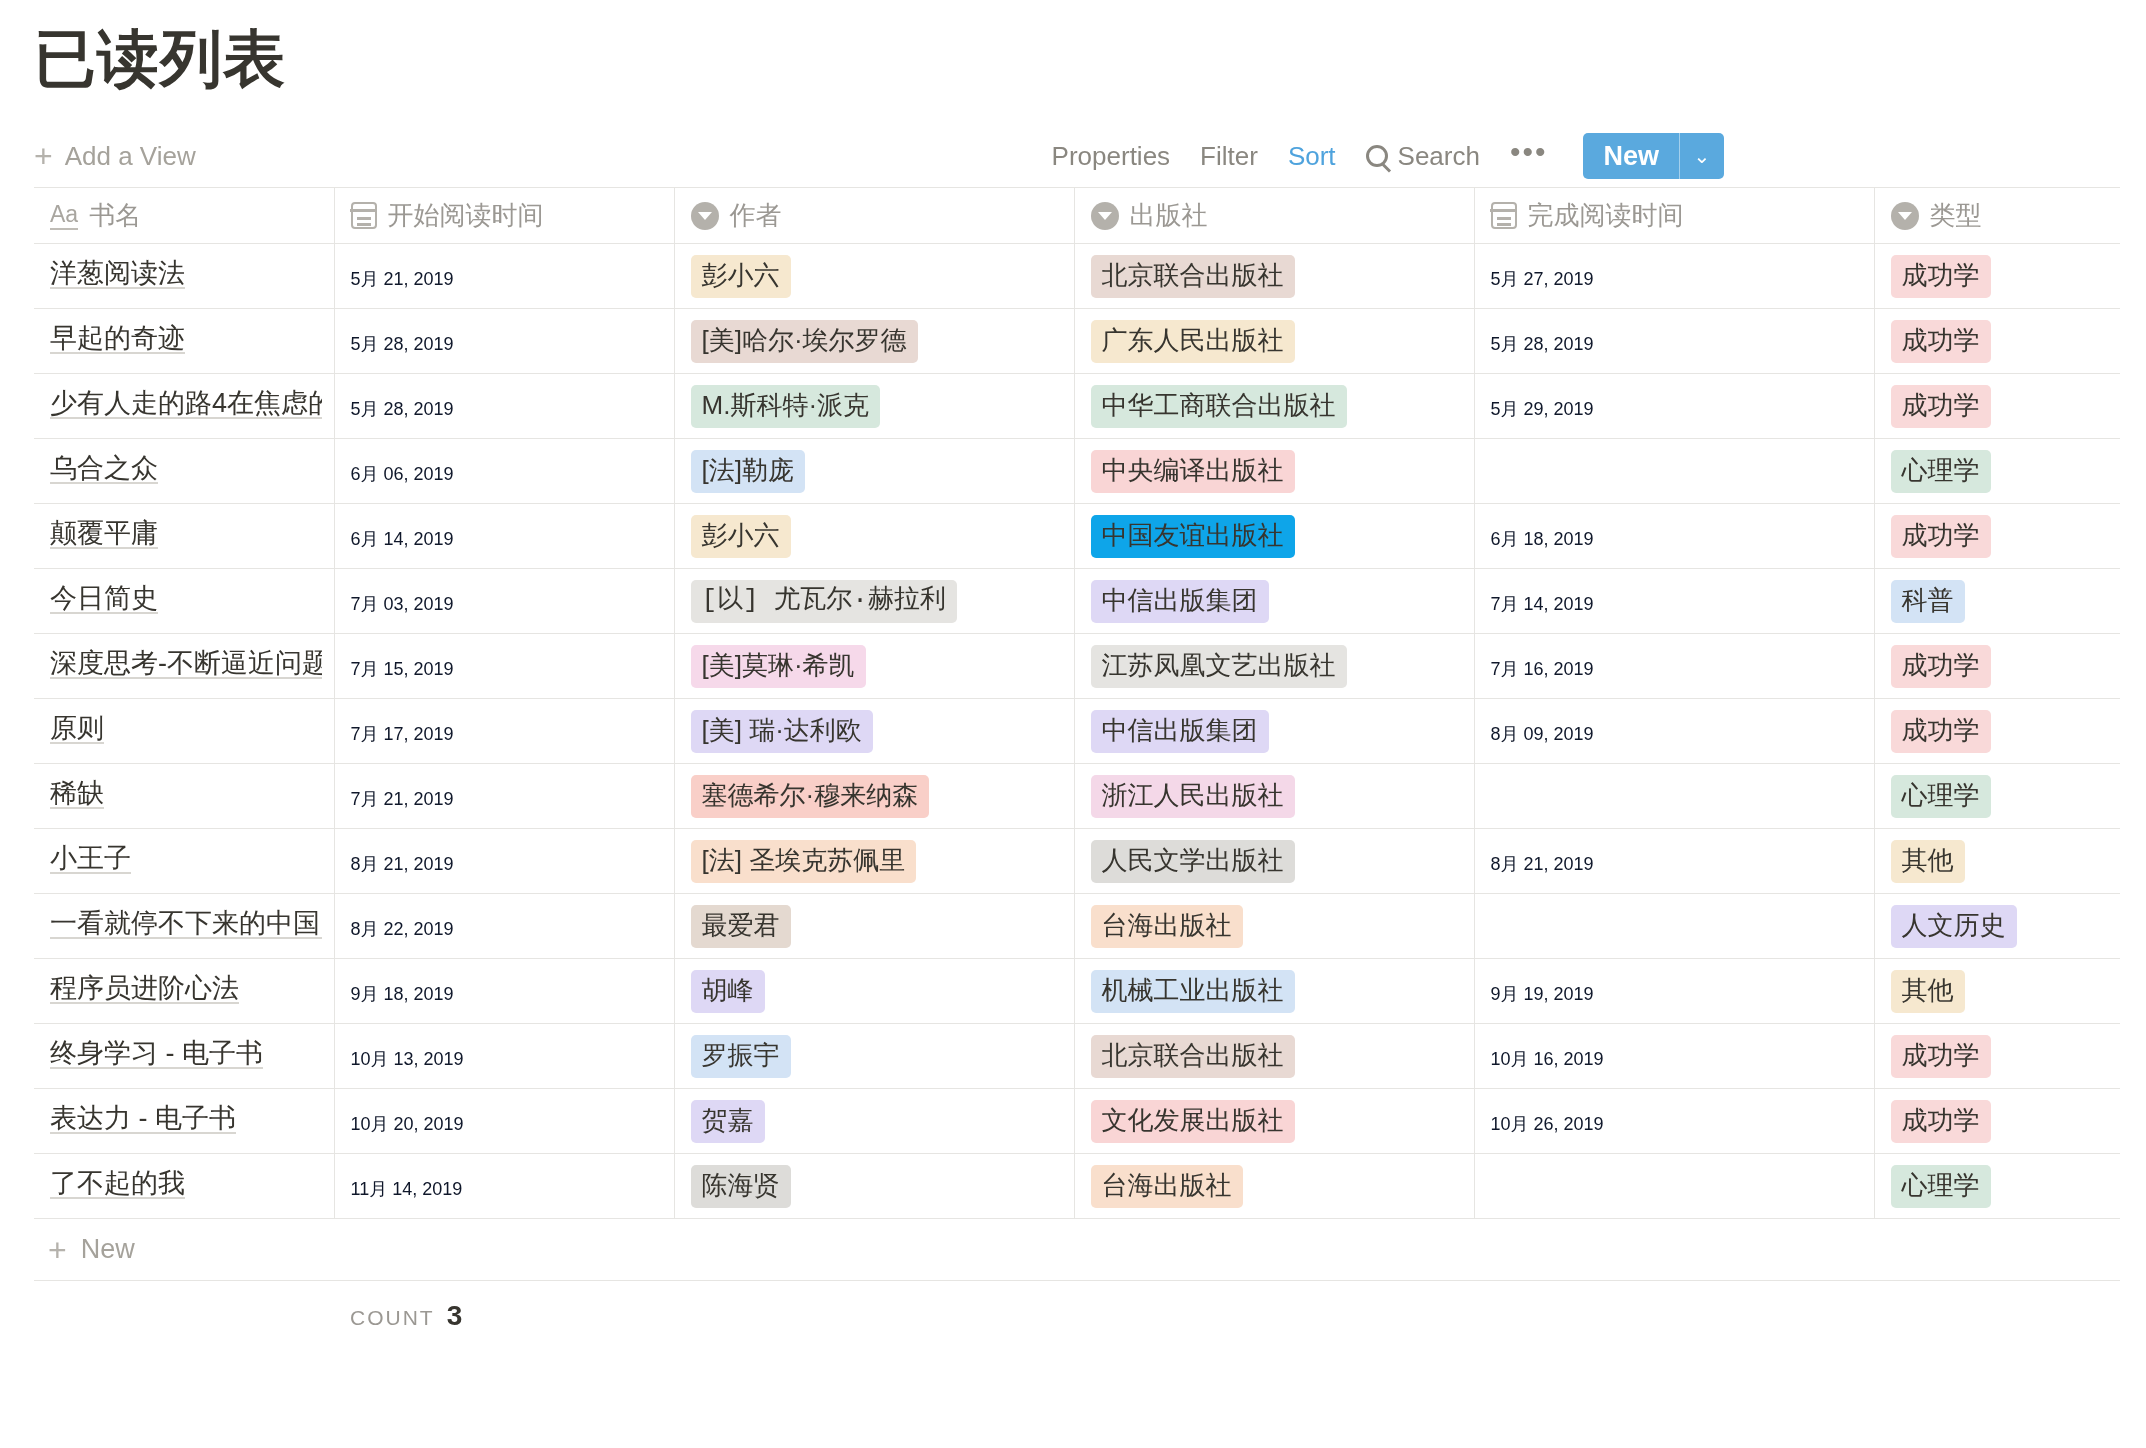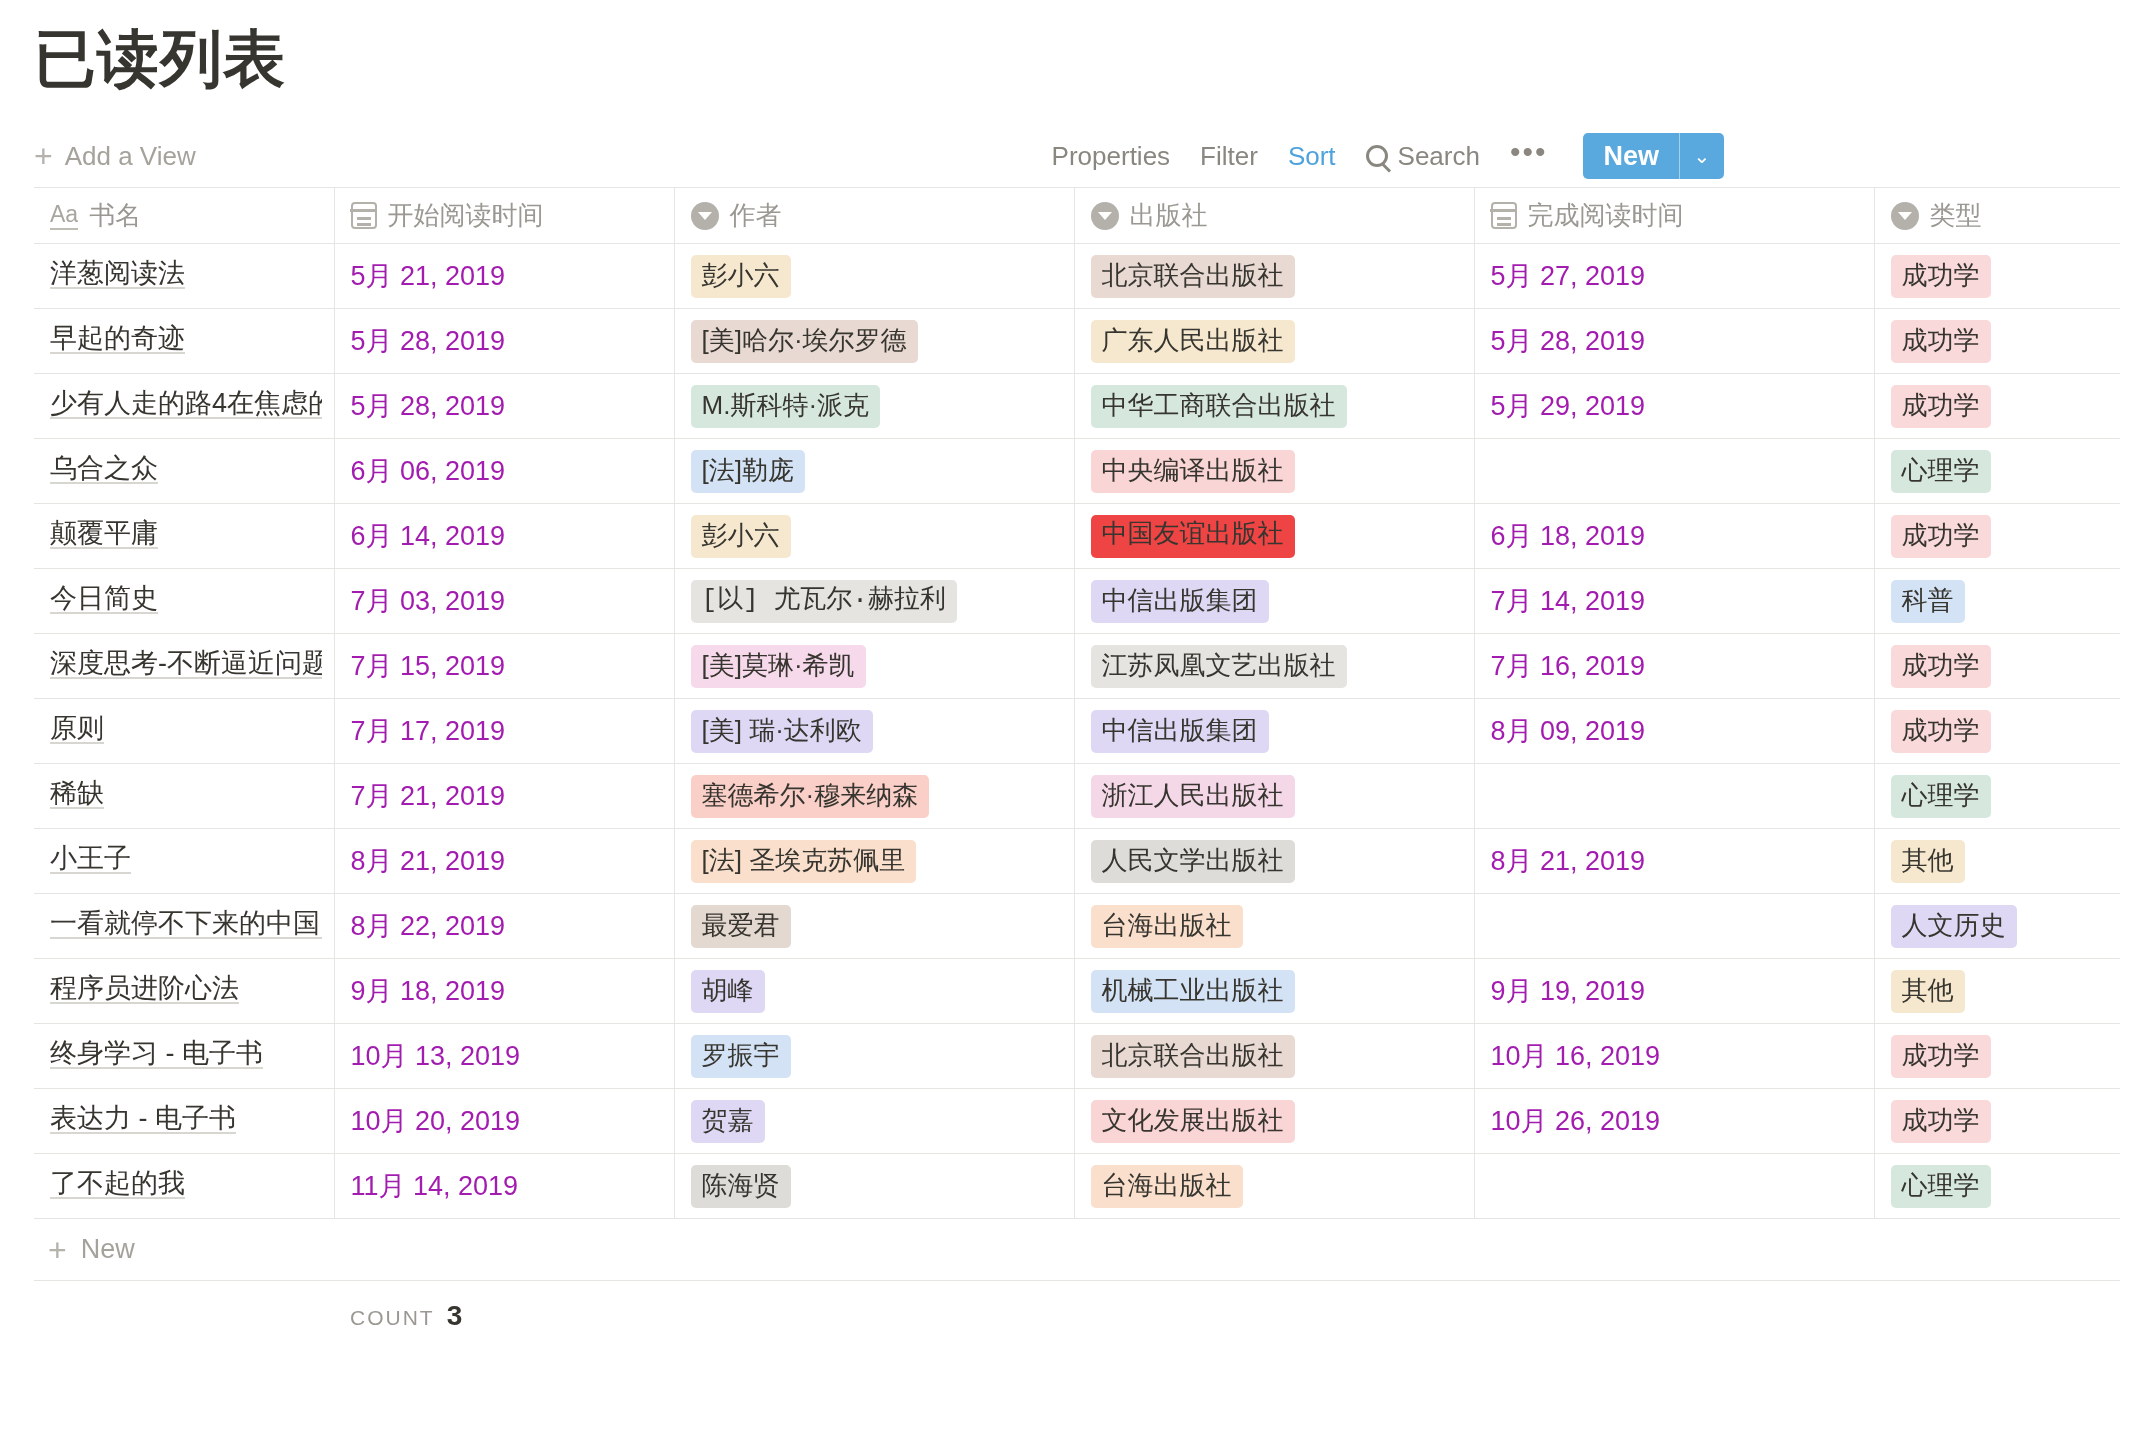--- a/index.html
+++ b/index.html
@@ -155,21 +155,21 @@
     text-decoration: underline;
     text-decoration-color: #d8d6d1;
     text-underline-offset: 5px;
     font-size: 27px;
     cursor: pointer;
     display: inline-block;
     max-width: 272px;
     overflow: hidden;
     white-space: nowrap;
   }
-  .date-cell { font-size: 27px; color: #a21caf; }
+  .date-cell { font-size: 18px; color: #0f172a; }
   .tag {
     display: inline-block;
     padding: 3px 11px 5px 11px;
     border-radius: 5px;
     font-size: 26px;
     line-height: 1.35;
     color: #37352f;
     cursor: pointer;
   }
   
@@ -390,21 +390,21 @@
           <td><span class="date-cell">6月 06, 2019</span></td>
           <td><span class="tag" style="background: rgb(211, 227, 245);">[法]勒庞</span></td>
           <td><span class="tag" style="background: rgb(249, 213, 213);">中央编译出版社</span></td>
           <td></td>
           <td><span class="tag" style="background: rgb(214, 232, 221);">心理学</span></td>
         </tr>
         <tr>
           <td><span class="book-title">颠覆平庸</span></td>
           <td><span class="date-cell">6月 14, 2019</span></td>
           <td><span class="tag" style="background: rgb(246, 232, 207);">彭小六</span></td>
-          <td><span class="tag" style="background: #ef4444; font-family: Liberation Mono, monospace;">中国友谊出版社</span></td>
+          <td><span class="tag" style="background: #0ea5e9;">中国友谊出版社</span></td>
           <td><span class="date-cell">6月 18, 2019</span></td>
           <td><span class="tag" style="background: rgb(249, 217, 217);">成功学</span></td>
         </tr>
         <tr>
           <td><span class="book-title">今日简史</span></td>
           <td><span class="date-cell">7月 03, 2019</span></td>
           <td><span class="tag" style="background: rgb(229, 228, 225); font-family: Liberation Mono, monospace;">[以] 尤瓦尔·赫拉利</span></td>
           <td><span class="tag" style="background: rgb(222, 216, 245);">中信出版集团</span></td>
           <td><span class="date-cell">7月 14, 2019</span></td>
           <td><span class="tag" style="background: rgb(211, 227, 245);">科普</span></td>

